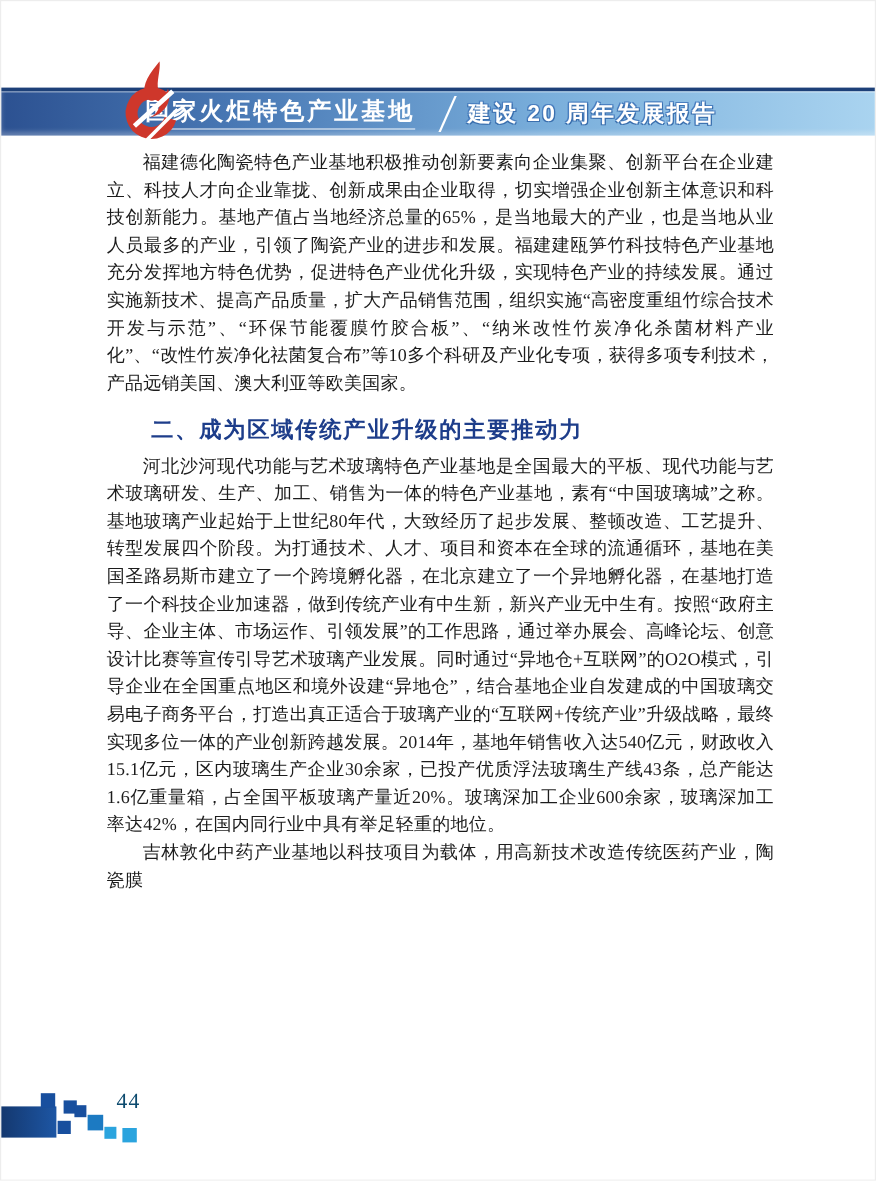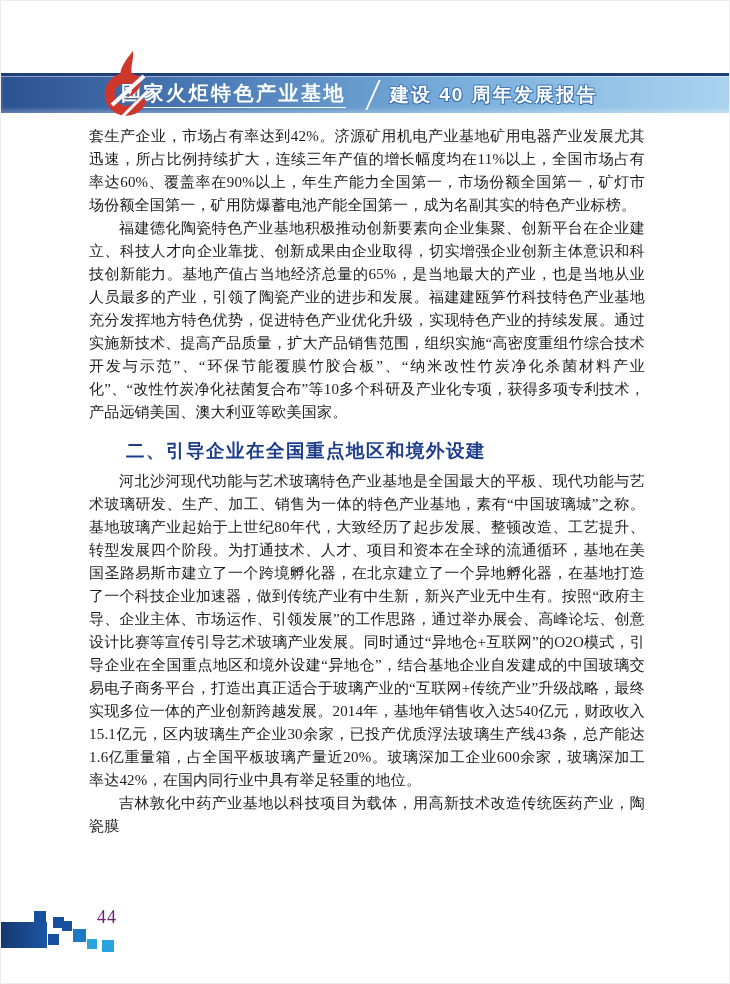--- a/index.html
+++ b/index.html
@@ -123,21 +123,21 @@
   .m4 { left: 61px; top: 920px; width: 10px; height: 10px; background: var(--mosaic-dark); }
   .m5 { left: 72px; top: 928px; width: 13px; height: 13px; background: var(--mosaic-med); }
   .m6 { left: 86px; top: 938px; width: 10px; height: 10px; background: var(--mosaic-light); }
   .m7 { left: 101px; top: 939px; width: 12px; height: 12px; background: var(--mosaic-light); }
   .page-number {
     position: absolute;
     left: 96px; top: 906px;
     font-family: "Liberation Serif", "DejaVu Serif", serif;
     font-size: 18px;
     letter-spacing: 1px;
-    color: #701a75;
+    color: #0c4a6e;
   }
 </style>
 </head>
 <body>
 
 <div class="page">
 
   <header>
     <svg class="torch-logo" viewBox="0 0 54 68" xmlns="http://www.w3.org/2000/svg" aria-hidden="true">
 
@@ -145,29 +145,28 @@
 
       <path fill="none" stroke="var(--logo-red)" stroke-width="10" d="M34,30 A16.5,16.5 0 1 0 40,48"></path>
 
       <line x1="10" y1="54" x2="42" y2="25" stroke="#ffffff" stroke-width="4"></line>
       <line x1="20" y1="66" x2="46" y2="40" stroke="#ffffff" stroke-width="3"></line>
     </svg>
 
     <div class="banner">
       <span class="banner-title-left">国家火炬特色产业基地</span>
       <span class="banner-slash"></span>
-      <span class="banner-title-right">建设 40 周年发展报告</span>
+      <span class="banner-title-right">建设 20 周年发展报告</span>
     </div>
   </header>
 
   <main class="body-main">
-    <p class="body-para no-indent">套生产企业，市场占有率达到42%。济源矿用机电产业基地矿用电器产业发展尤其迅速，所占比例持续扩大，连续三年产值的增长幅度均在11%以上，全国市场占有率达60%、覆盖率在90%以上，年生产能力全国第一，市场份额全国第一，矿灯市场份额全国第一，矿用防爆蓄电池产能全国第一，成为名副其实的特色产业标榜。</p>
     <p class="body-para">福建德化陶瓷特色产业基地积极推动创新要素向企业集聚、创新平台在企业建立、科技人才向企业靠拢、创新成果由企业取得，切实增强企业创新主体意识和科技创新能力。基地产值占当地经济总量的65%，是当地最大的产业，也是当地从业人员最多的产业，引领了陶瓷产业的进步和发展。福建建瓯笋竹科技特色产业基地充分发挥地方特色优势，促进特色产业优化升级，实现特色产业的持续发展。通过实施新技术、提高产品质量，扩大产品销售范围，组织实施“高密度重组竹综合技术开发与示范”、“环保节能覆膜竹胶合板”、“纳米改性竹炭净化杀菌材料产业化”、“改性竹炭净化祛菌复合布”等10多个科研及产业化专项，获得多项专利技术，产品远销美国、澳大利亚等欧美国家。</p>
 
-    <h2 class="section-heading">二、引导企业在全国重点地区和境外设建</h2>
+    <h2 class="section-heading">二、成为区域传统产业升级的主要推动力</h2>
 
     <p class="body-para">河北沙河现代功能与艺术玻璃特色产业基地是全国最大的平板、现代功能与艺术玻璃研发、生产、加工、销售为一体的特色产业基地，素有“中国玻璃城”之称。基地玻璃产业起始于上世纪80年代，大致经历了起步发展、整顿改造、工艺提升、转型发展四个阶段。为打通技术、人才、项目和资本在全球的流通循环，基地在美国圣路易斯市建立了一个跨境孵化器，在北京建立了一个异地孵化器，在基地打造了一个科技企业加速器，做到传统产业有中生新，新兴产业无中生有。按照“政府主导、企业主体、市场运作、引领发展”的工作思路，通过举办展会、高峰论坛、创意设计比赛等宣传引导艺术玻璃产业发展。同时通过“异地仓+互联网”的O2O模式，引导企业在全国重点地区和境外设建“异地仓”，结合基地企业自发建成的中国玻璃交易电子商务平台，打造出真正适合于玻璃产业的“互联网+传统产业”升级战略，最终实现多位一体的产业创新跨越发展。2014年，基地年销售收入达540亿元，财政收入15.1亿元，区内玻璃生产企业30余家，已投产优质浮法玻璃生产线43条，总产能达1.6亿重量箱，占全国平板玻璃产量近20%。玻璃深加工企业600余家，玻璃深加工率达42%，在国内同行业中具有举足轻重的地位。</p>
     <p class="body-para">吉林敦化中药产业基地以科技项目为载体，用高新技术改造传统医药产业，陶瓷膜</p>
   </main>
 
   <footer>
     <div class="footer-mosaic">
       <div class="mq m-big"></div>
       <div class="mq m1"></div>
       <div class="mq m2"></div>

